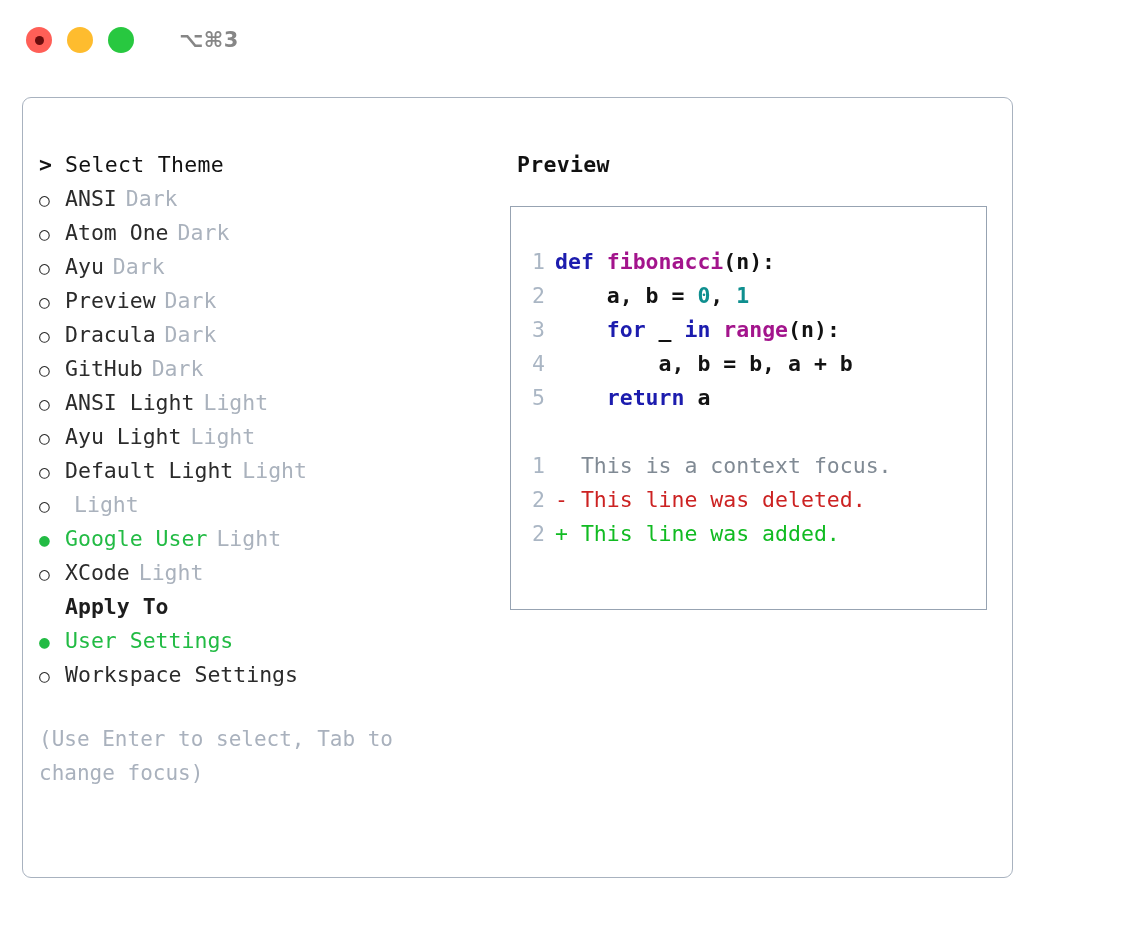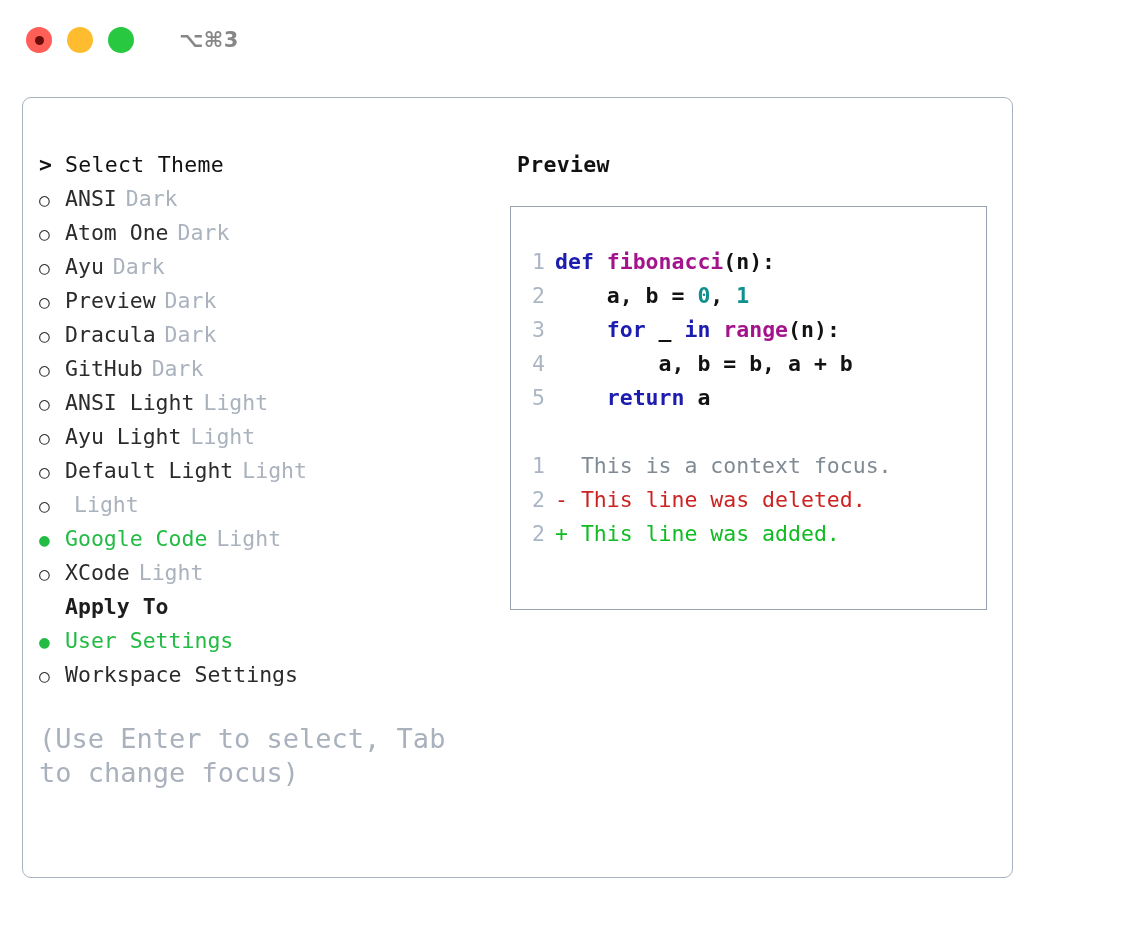--- a/index.html
+++ b/index.html
@@ -136,21 +136,21 @@
   .sub-head {
     color: #1d1d1d;
     font-weight: 600;
   }
 
   #apply-block { }
 
   #hint {
     margin-top: 30px;
     color: #a9b1bd;
-    font-size: 27px;
+    font-size: 21px;
     line-height: 34px;
     width: 420px;
     white-space: normal;
   }
 
   
   #right-col {
     flex: 1;
     padding: 50px 0 0 0;
     box-sizing: border-box;
@@ -230,21 +230,21 @@
             <div class="row"><span class="marker bullet-off">○</span><span class="item-label">ANSI</span><span class="item-tag">Dark</span></div>
             <div class="row"><span class="marker bullet-off">○</span><span class="item-label">Atom One</span><span class="item-tag">Dark</span></div>
             <div class="row"><span class="marker bullet-off">○</span><span class="item-label">Ayu</span><span class="item-tag">Dark</span></div>
             <div class="row"><span class="marker bullet-off">○</span><span class="item-label">Preview</span><span class="item-tag">Dark</span></div>
             <div class="row"><span class="marker bullet-off">○</span><span class="item-label">Dracula</span><span class="item-tag">Dark</span></div>
             <div class="row"><span class="marker bullet-off">○</span><span class="item-label">GitHub</span><span class="item-tag">Dark</span></div>
             <div class="row"><span class="marker bullet-off">○</span><span class="item-label">ANSI Light</span><span class="item-tag">Light</span></div>
             <div class="row"><span class="marker bullet-off">○</span><span class="item-label">Ayu Light</span><span class="item-tag">Light</span></div>
             <div class="row"><span class="marker bullet-off">○</span><span class="item-label">Default Light</span><span class="item-tag">Light</span></div>
             <div class="row"><span class="marker bullet-off">○</span><span class="item-tag">Light</span></div>
-            <div class="row"><span class="marker bullet-on">●</span><span class="item-label selected">Google Code</span><span class="item-tag">Light</span></div>
+            <div class="row"><span class="marker bullet-on">●</span><span class="item-label selected">Google User</span><span class="item-tag">Light</span></div>
             <div class="row"><span class="marker bullet-off">○</span><span class="item-label">XCode</span><span class="item-tag">Light</span></div>
           </div>
 
         <div id="apply-block">
           <div class="row">
             <span class="marker blank">·</span>
             <span class="sub-head">Apply To</span>
           </div>
           <div id="apply-list">
               <div class="row"><span class="marker bullet-on">●</span><span class="item-label selected">User Settings</span></div>

